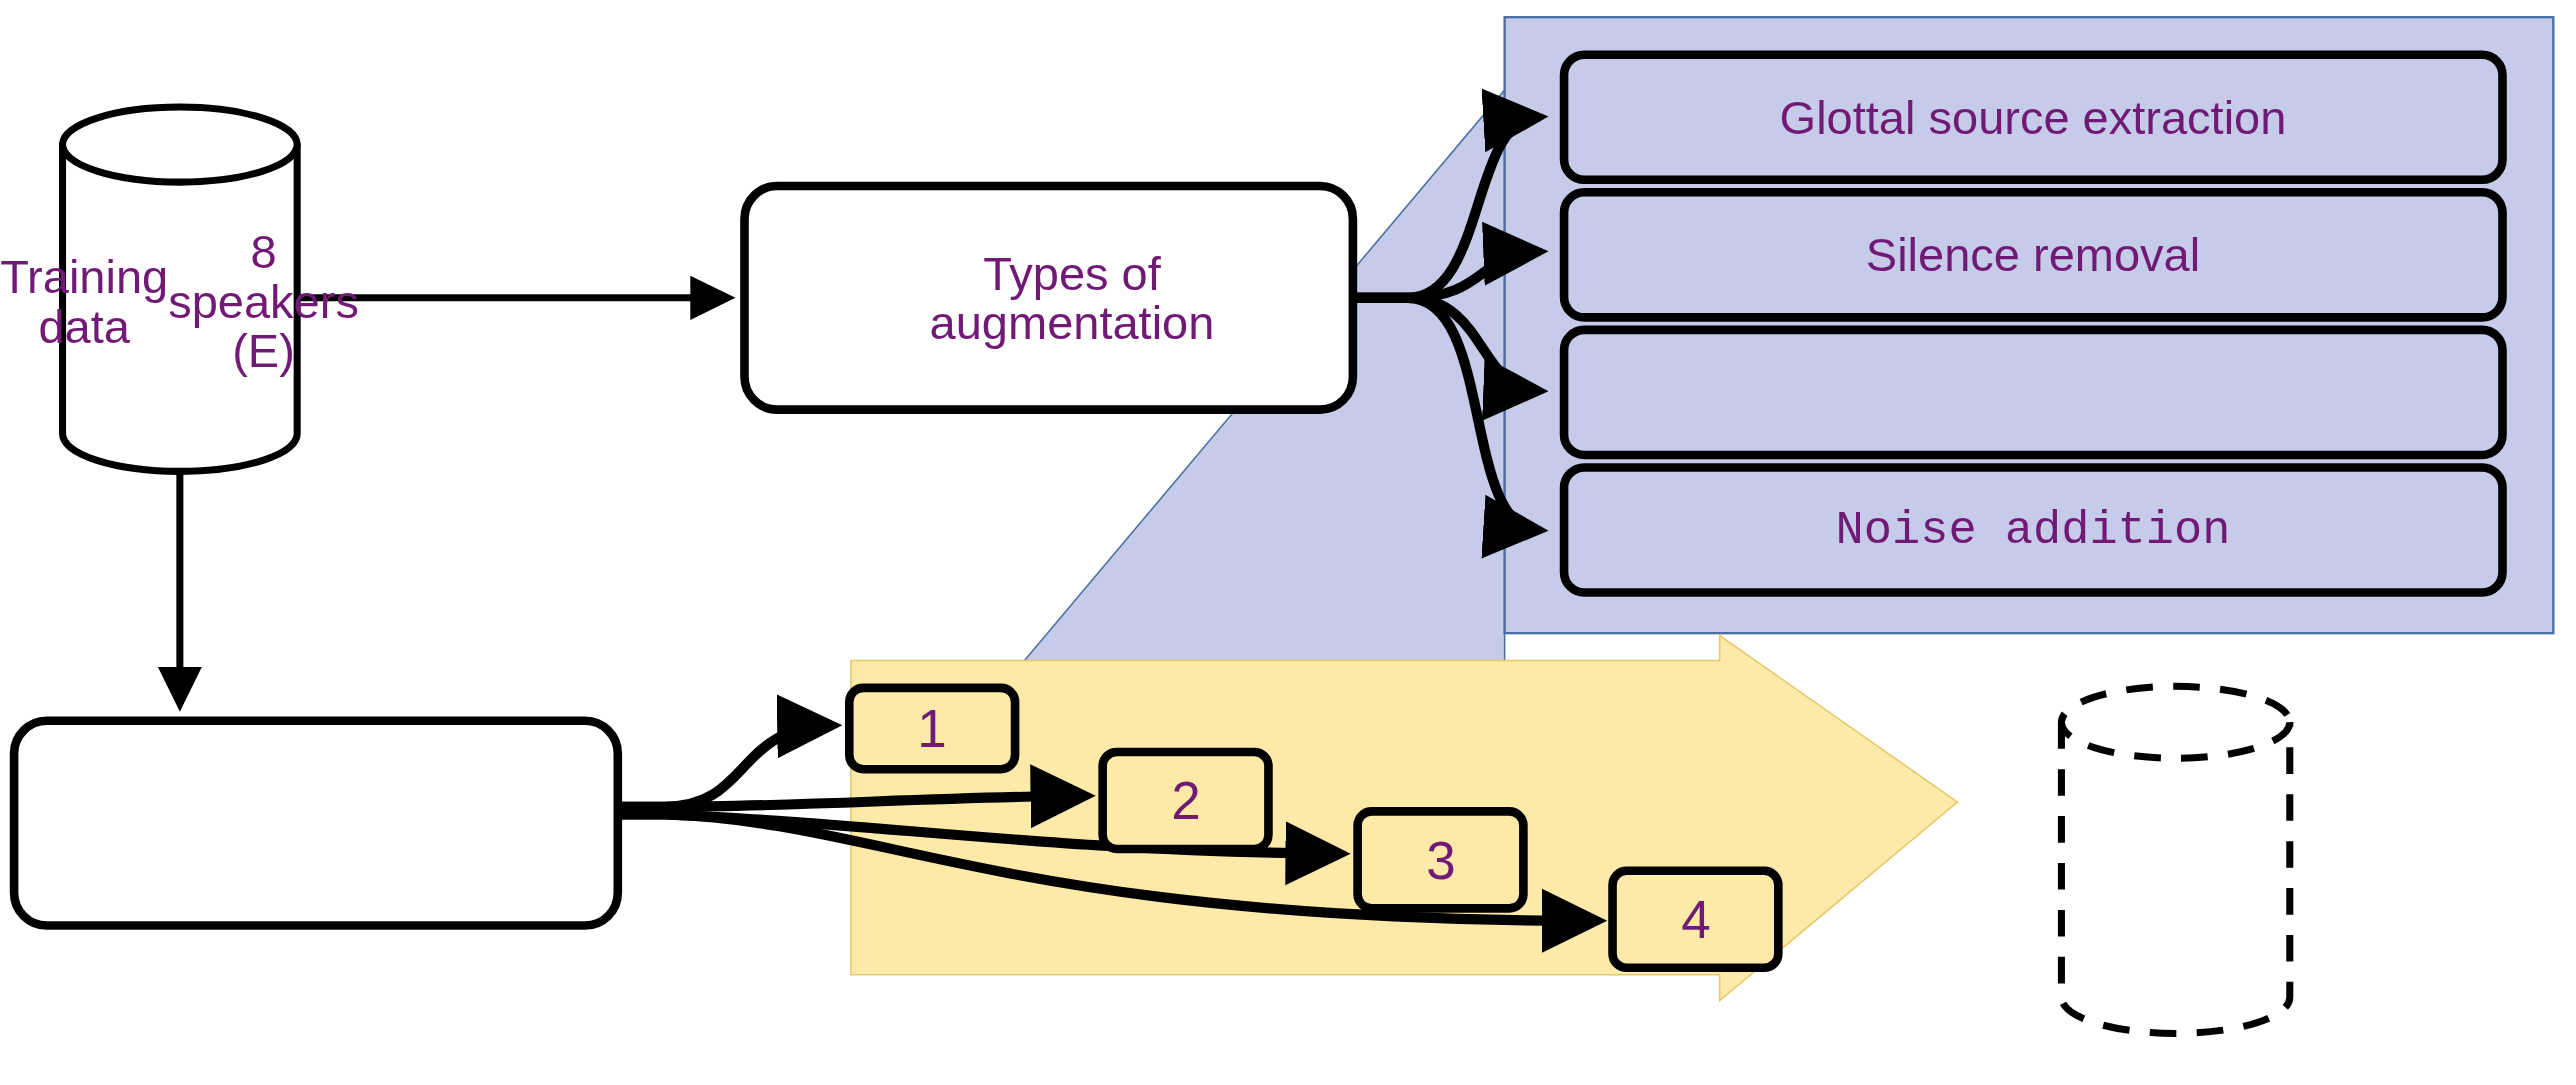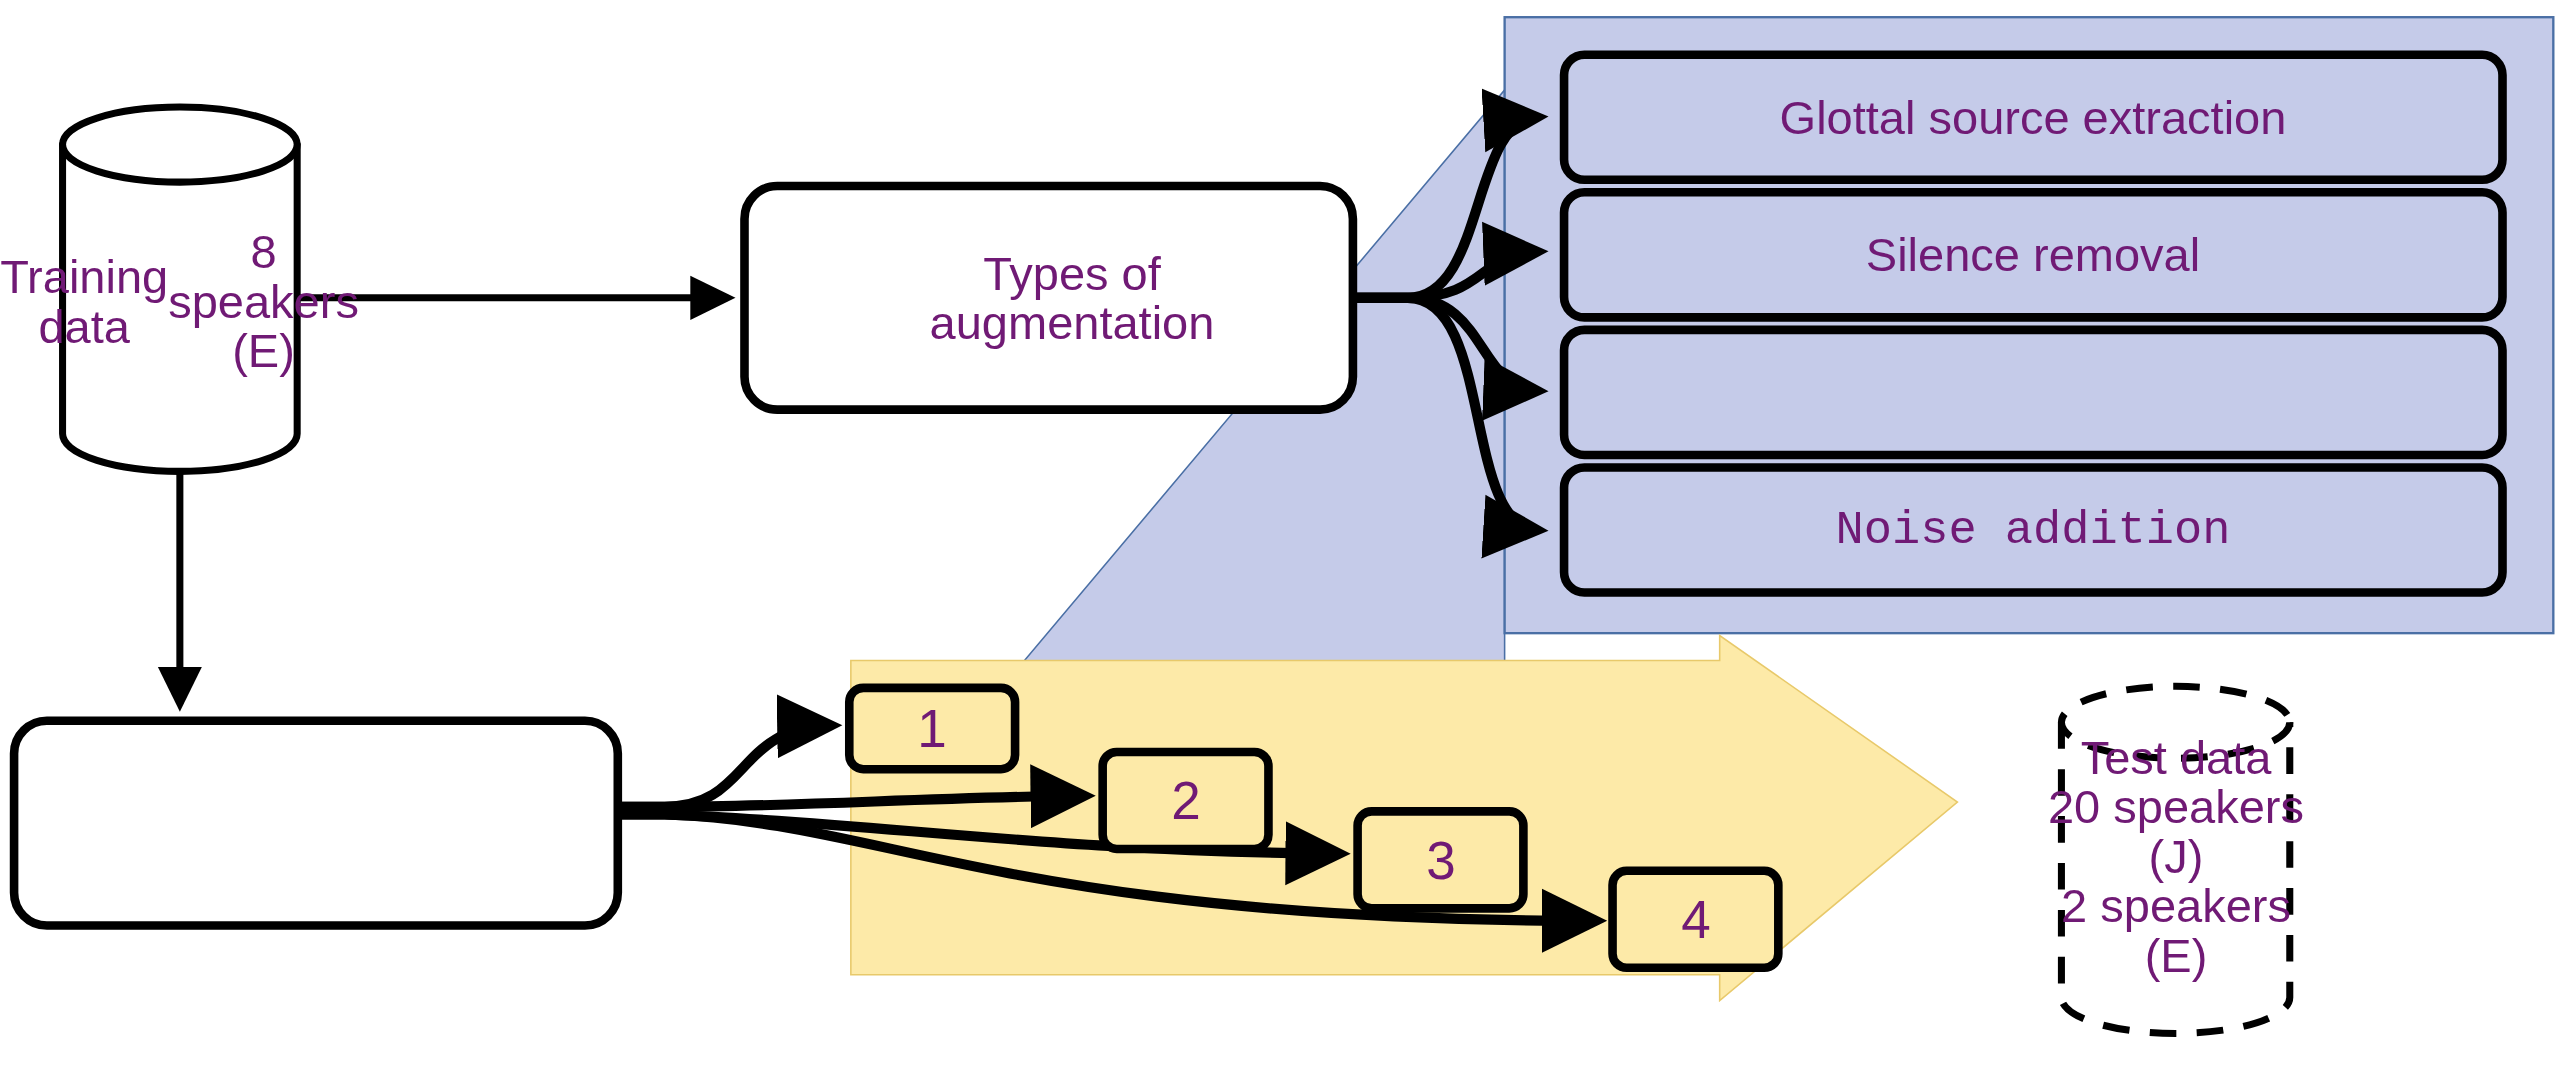--- a/index.html
+++ b/index.html
@@ -110,20 +110,15 @@
   <div class="lbl lbl-big" style="left:1564px; top:55px; width:938px; height:125px;">Glottal source extraction</div>
   <div class="lbl lbl-big" style="left:1564px; top:192px; width:938px; height:125px;">Silence removal</div>
   <div class="lbl lbl-big" style="left:1564px; top:468px; width:938px; height:125px;font-family:Liberation Mono, monospace;">Noise addition</div>
 
 
   <div class="lbl lbl-num" style="left:849px; top:688px; width:166px; height:81px;">1</div>
   <div class="lbl lbl-num" style="left:1103px; top:752px; width:166px; height:97px;">2</div>
   <div class="lbl lbl-num" style="left:1358px; top:812px; width:166px; height:97px;">3</div>
   <div class="lbl lbl-num" style="left:1613px; top:871px; width:166px; height:97px;">4</div>
 
-  <div class="lbl lbl-big" style="left:2047px; top:751px; width:258px; height:211px; flex-direction:column;">
-    <span>Test data</span>
-    <span>20 speakers (J)</span>
-    <span>2 speakers (E)</span>
-  </div>
 
 </div>
 
 
 </body></html>

